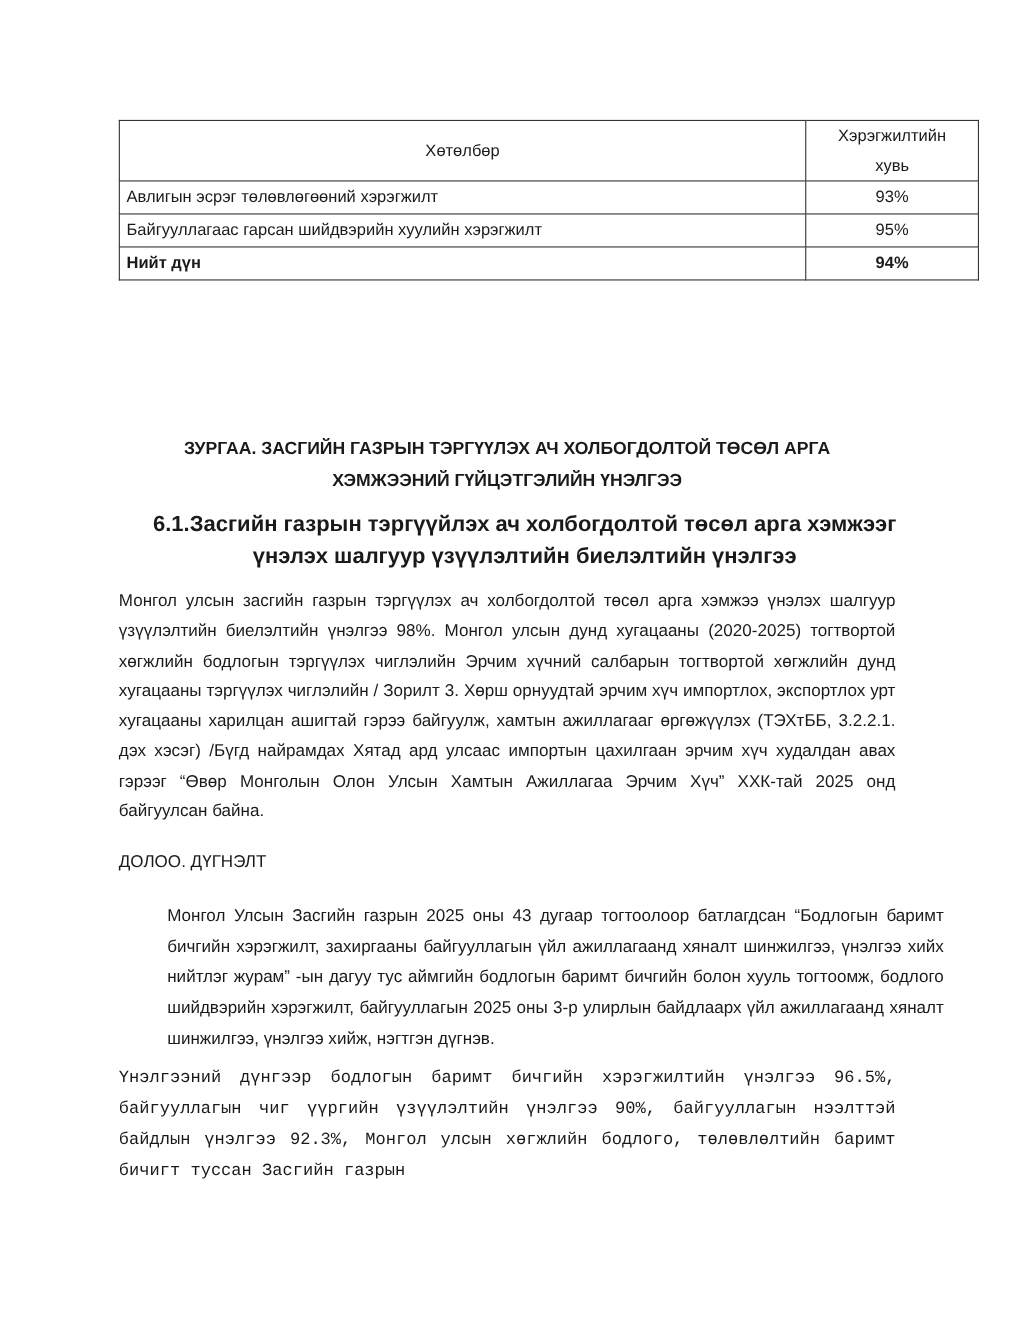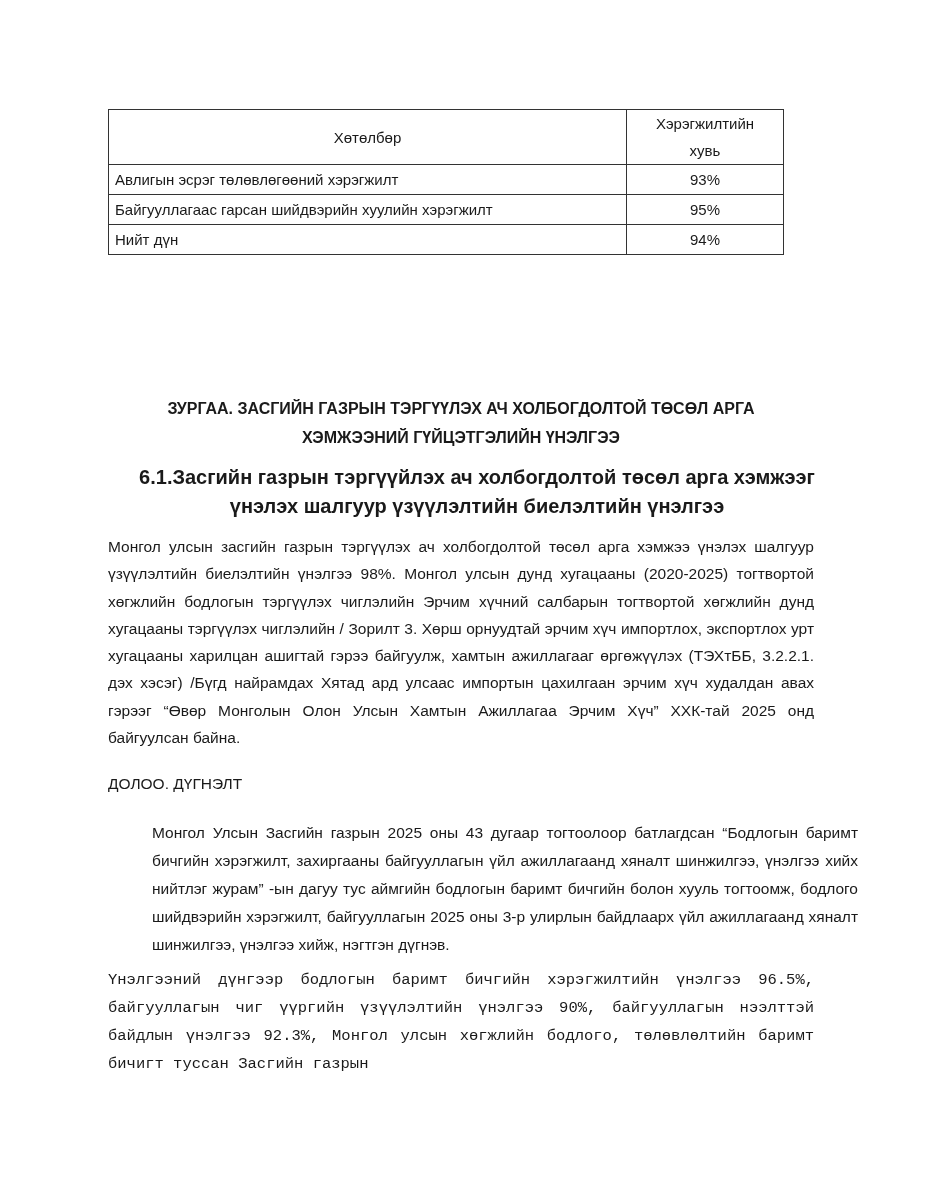--- a/index.html
+++ b/index.html
@@ -2,30 +2,30 @@
 <html><head>
 <meta charset="utf-8">
 <style>
   html, body { margin: 0; padding: 0; background: #ffffff; }
   body {
     width: 927px; height: 1200px; position: relative; overflow: hidden;
     font-family: "Liberation Sans", sans-serif; color: #1a1a1a;
   }
   .page { position: absolute; left: 108px; top: 109px; width: 706px; }
   table.summary {
-    border-collapse: collapse; width: 676px; font-size: 15px;
+    border-collapse: collapse; width: 782px; font-size: 15px;
   }
   table.summary td {
     border: 1px solid #333; padding: 0 6px; height: 29px; vertical-align: middle;
   }
   table.summary td.col-val { width: 144px; text-align: center; }
   table.summary tr.head td { height: 48px; }
   table.summary tr.head td.col-name { text-align: center; }
   table.summary tr.head td.col-val { line-height: 27px; padding-top: 0; padding-bottom: 0; }
-  table.summary tr.total td { font-weight: normal; }
+  table.summary tr.total td { font-weight: bold; }
   p { margin: 0; font-size: 15.5px; line-height: 27.5px; }
   .para-1 { position: absolute; top: 187px; left: 0; width: 706px; }
   .section-title {
     position: absolute; top: 285px; left: 0; width: 706px; text-align: center;
     font-weight: bold; font-size: 16px; line-height: 29px;
   }
   .subsection-title {
     position: absolute; top: 354px; left: 16px; width: 706px;
     font-weight: bold; font-size: 20px; line-height: 29px; text-align: center;
   }

